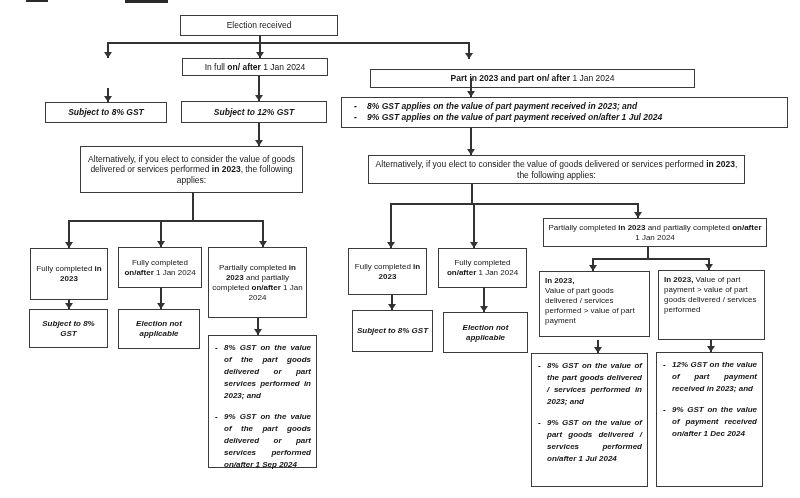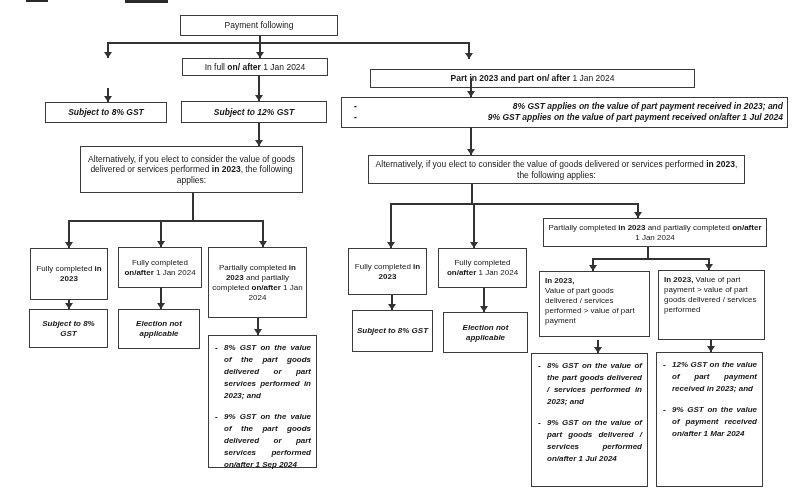--- a/index.html
+++ b/index.html
@@ -12,40 +12,40 @@
   .sm{font-size:8px;}
   .bi{font-weight:bold;font-style:italic;}
   .leftal{justify-content:flex-start;align-items:flex-start;text-align:left;padding:4px 5px;}
   .bullets{flex-direction:column;align-items:stretch;justify-content:flex-start;
     text-align:left;font-weight:bold;font-style:italic;}
   .bullets .bullet-item{display:flex;}
   .bullets .dash{flex:none;}
   .bullets .btxt{flex:1;text-align:justify;}
   .bullets-wide{padding:3px 4px 3px 12px;font-size:8.5px;line-height:1.35;}
   .bullets-wide .dash{width:13px;}
-  .bullets-wide .btxt{text-align:right;}
+  .bullets-wide .btxt{text-align:left;}
   .bullets-tall{padding:6px 5px 4px 5px;font-size:8px;line-height:1.5;row-gap:9px;}
   .bullets-tall .dash{width:9px;padding-left:1px;}
   .vline{position:absolute;width:1.5px;background:#333;}
   .vline.ah::after{content:"";position:absolute;left:50%;bottom:0;transform:translateX(-50%);
     width:0;height:0;border-left:4px solid transparent;border-right:4px solid transparent;
     border-top:6px solid #333;}
   .hline{position:absolute;height:1.5px;background:#333;}
   .artifact{position:absolute;background:#2a2a2a;}
 </style>
 </head>
 <body>
 
 <div class="canvas">
 
   <div class="artifact" style="left:26px;top:0;width:22px;height:2px;"></div>
   <div class="artifact" style="left:125px;top:0;width:43px;height:2.5px;"></div>
 
   <div class="box" style="left:180px;top:15px;width:158px;height:21px;">
-    <span class="t"><span>Payment following</span></span>
+    <span class="t"><span>Election received</span></span>
   </div>
 
   <div class="box" style="left:182px;top:58px;width:146px;height:18px;">
     <span class="t"><span>In full </span><span style="font-weight: bold;">on/ after</span><span> 1 Jan 2024</span></span>
   </div>
   <div class="box" style="left:370px;top:59px;width:325px;height:19px;margin-top:10px;">
     <span class="t"><span style="font-weight: bold;">Part in 2023 and part on/ after</span><span> 1 Jan 2024</span></span>
   </div>
 
   <div class="box bi" style="left:45px;top:102px;width:122px;height:21px;">
@@ -130,21 +130,21 @@
       <span class="btxt">9% GST on the value of part goods delivered / services performed on/after 1 Jul 2024</span>
     </div>
   </div>
   <div class="box bullets bullets-tall" style="left:656px;top:352px;width:107px;height:135px;">
     <div class="bullet-item">
       <span class="dash">-</span>
       <span class="btxt">12% GST on the value of part payment received in 2023; and</span>
     </div>
     <div class="bullet-item">
       <span class="dash">-</span>
-      <span class="btxt">9% GST on the value of payment received on/after 1 Mar 2024</span>
+      <span class="btxt">9% GST on the value of payment received on/after 1 Dec 2024</span>
     </div>
   </div>
 
   <div class="vline" style="left:259px;top:35px;height:7px;"></div>
   <div class="hline" style="left:107px;top:42px;width:362px;"></div>
   <div class="vline ah" style="left:107px;top:42px;height:16px;"></div>
   <div class="vline ah" style="left:259px;top:42px;height:16px;"></div>
   <div class="vline ah" style="left:468px;top:42px;height:17px;"></div>
 
   <div class="vline ah" style="left:107px;top:88px;height:14px;"></div>

